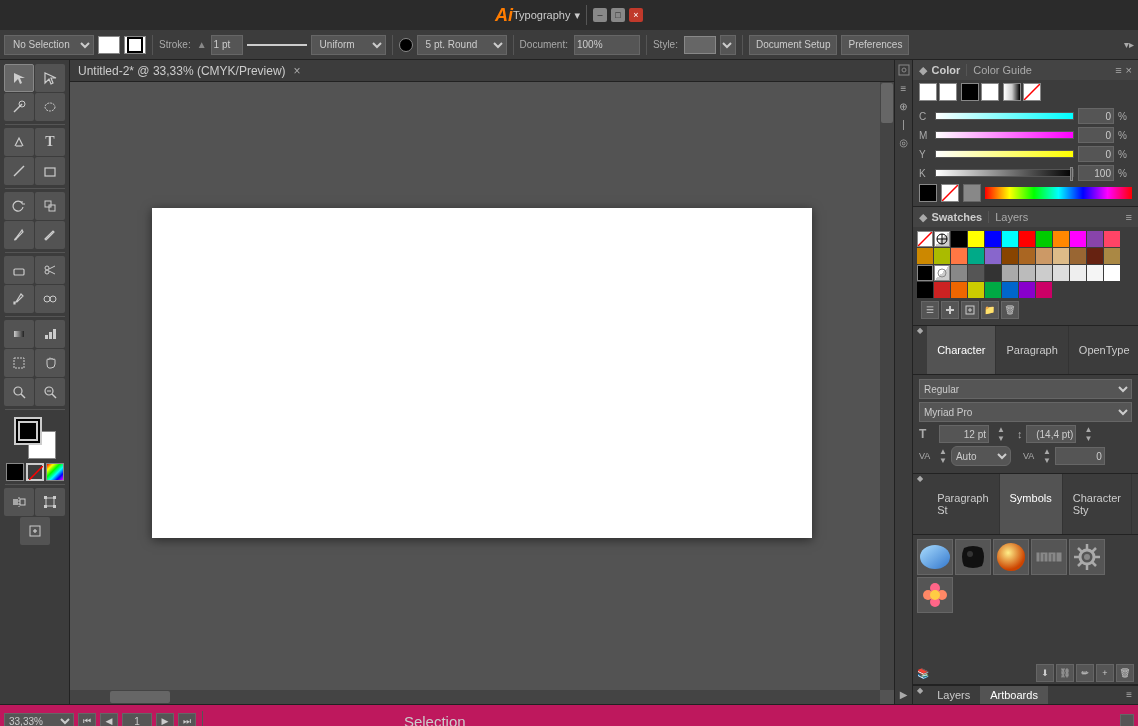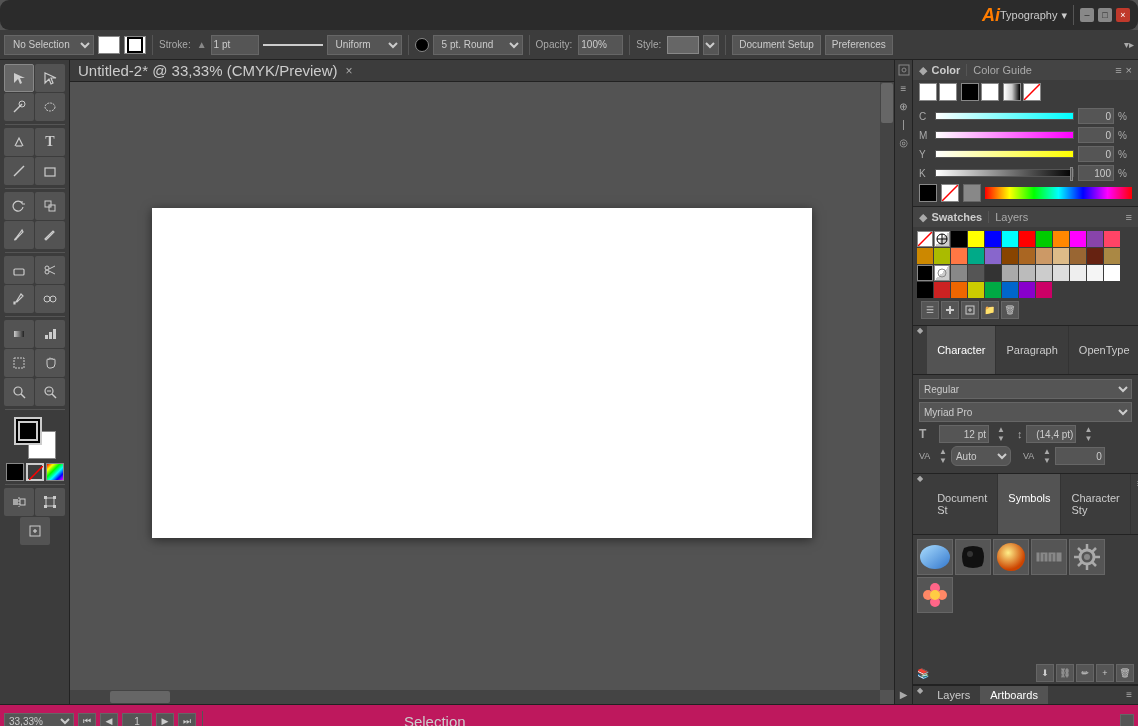--- a/index.html
+++ b/index.html
@@ -1,19 +1,19 @@
 <!DOCTYPE html>
 <html><head>
   <meta charset="utf-8">
   <style>
     * { margin: 0; padding: 0; box-sizing: border-box; }
     body { width: 1138px; height: 726px; background: #535353; font-family: Arial, sans-serif; font-size: 11px; color: #ccc; overflow: hidden; user-select: none; }
 
     
-    #title-bar { height: 30px; background: #2b2b2b; display: flex; align-items: center; justify-content: flex-end; padding: 0 8px; border-radius: 9px; }
+    #title-bar { height: 30px; background: #2b2b2b; display: flex; align-items: center; justify-content: center; padding: 0 8px; }
     #title-bar-left { display: flex; align-items: center; gap: 8px; }
     #app-logo { color: #ff7c00; font-size: 18px; font-weight: bold; font-style: italic; }
     #title-bar-menus { display: flex; gap: 4px; }
     .menu-item { padding: 2px 8px; color: #ccc; cursor: pointer; font-size: 11px; }
     #title-bar-right { display: flex; align-items: center; gap: 4px; }
     .title-btn { width: 14px; height: 14px; border-radius: 2px; display: flex; align-items: center; justify-content: center; font-size: 9px; cursor: pointer; }
     #btn-minimize { background: #888; color: #222; }
     #btn-maximize { background: #888; color: #222; }
     #btn-close { background: #c0392b; color: #fff; }
     #workspace-label { color: #ccc; font-size: 11px; display: flex; align-items: center; gap: 4px; }
@@ -40,21 +40,21 @@
     .tool-sep { width: 60px; height: 1px; background: #555; margin: 2px 0; }
     #color-section { display: flex; flex-direction: column; align-items: center; margin-top: 4px; gap: 2px; }
     #fg-bg-colors { position: relative; width: 42px; height: 42px; }
     #bg-color { width: 28px; height: 28px; background: #fff; border: 1px solid #888; position: absolute; bottom: 0; right: 0; cursor: pointer; }
     #fg-color { width: 28px; height: 28px; background: #000; border: 2px solid #ccc; position: absolute; top: 0; left: 0; cursor: pointer; display: flex; align-items: center; justify-content: center; }
     #fg-inner { width: 20px; height: 20px; background: #000; }
 
     
     #canvas-area { flex: 1; background: #535353; position: relative; overflow: hidden; }
     #doc-tab { height: 22px; background: #3c3c3c; display: flex; align-items: center; padding: 0 8px; border-bottom: 1px solid #222; gap: 4px; }
-    #doc-tab-label { font-size: 15px; color: #ccc; }
+    #doc-tab-label { font-size: 12px; color: #ccc; }
     #doc-tab-close { color: #aaa; cursor: pointer; font-size: 12px; margin-left: 4px; }
     #canvas-scroll-area { position: relative; width: 100%; height: calc(100% - 22px); overflow: hidden; }
     #white-canvas { position: absolute; left: 50%; top: 50%; transform: translate(-50%, -50%); width: 660px; height: 330px; background: #fff; box-shadow: 0 2px 10px rgba(0,0,0,0.5); margin-top: -20px; }
     #scroll-v { position: absolute; right: 0; top: 0; width: 14px; height: calc(100% - 14px); background: #444; }
     #scroll-v-thumb { width: 12px; height: 40px; background: #666; margin: 1px auto; border-radius: 2px; cursor: pointer; }
     #scroll-h { position: absolute; bottom: 0; left: 0; width: calc(100% - 14px); height: 14px; background: #444; }
     #scroll-h-thumb { height: 12px; width: 60px; background: #666; margin: 1px 40px; border-radius: 2px; cursor: pointer; }
 
     
     #right-panels { width: 226px; background: #3c3c3c; border-left: 1px solid #222; display: flex; flex-direction: column; overflow: hidden; flex-shrink: 0; }
@@ -136,35 +136,35 @@
   <select class="tb-select" style="width:90px;">
     <option>No Selection</option>
   </select>
   <div class="tb-color-box" style="background:#fff;"></div>
   <div style="width:22px;height:18px;background:#fff;border:1px solid #888;display:flex;align-items:center;justify-content:center;">
     <div style="width:16px;height:16px;border:2px solid #000;background:transparent;"></div>
   </div>
   <div class="tb-sep"></div>
   <span class="tb-label">Stroke:</span>
   <span style="font-size:10px;color:#888;">▲</span>
-  <input class="tb-input" value="1 pt" style="width: 48px;">
+  <input class="tb-input" value="1 pt" style="width: 32px;">
   <div class="stroke-preview">
     <div class="stroke-line-inner"></div>
   </div>
   <select class="tb-select" style="width:75px;">
     <option>Uniform</option>
   </select>
   <div class="tb-sep"></div>
   <div style="width:14px;height:14px;border-radius:50%;background:#000;border:1px solid #888;"></div>
   <select class="tb-select" style="width:90px;">
     <option>5 pt. Round</option>
   </select>
   <div class="tb-sep"></div>
-  <span class="tb-label">Opacity:</span>
-  <input class="tb-input" value="100%" style="width: 45px;">
+  <span class="tb-label">Document:</span>
+  <input class="tb-input" value="100%" style="width: 66px;">
   <div class="tb-sep"></div>
   <span class="tb-label">Style:</span>
   <div style="width:32px;height:18px;background:#666;border:1px solid #888;"></div>
   <select class="tb-select" style="width:16px;padding:0;"></select>
   <div class="tb-sep"></div>
   <button class="tb-btn">Document Setup</button>
   <button class="tb-btn">Preferences</button>
   <div class="flex-spacer"></div>
   <span style="font-size:10px;color:#aaa;">▾▸</span>
 </div>
@@ -651,21 +651,21 @@
             <div style="font-size:8px;cursor:pointer;color:#aaa;">▼</div>
           </div>
           <input class="char-input" value="0" style="">
         </div>
       </div>
     </div>
 
     <div class="panel-section" style="flex:1;overflow:hidden;display:flex;flex-direction:column;">
       <div class="tabs-row">
         <span style="color:#aaa;margin:0 4px;font-size:8px;">◆</span>
-        <span class="tab-item">Document St</span>
+        <span class="tab-item">Paragraph St</span>
         <span class="tab-item active">Symbols</span>
         <span class="tab-item">Character Sty</span>
         <div class="flex-spacer"></div>
         <span style="color:#aaa;cursor:pointer;padding:3px 6px;">≡</span>
       </div>
 
       <div id="symbols-panel">
 
         <div class="symbol-thumb">
           <svg width="34" height="34" viewBox="0 0 34 34">

